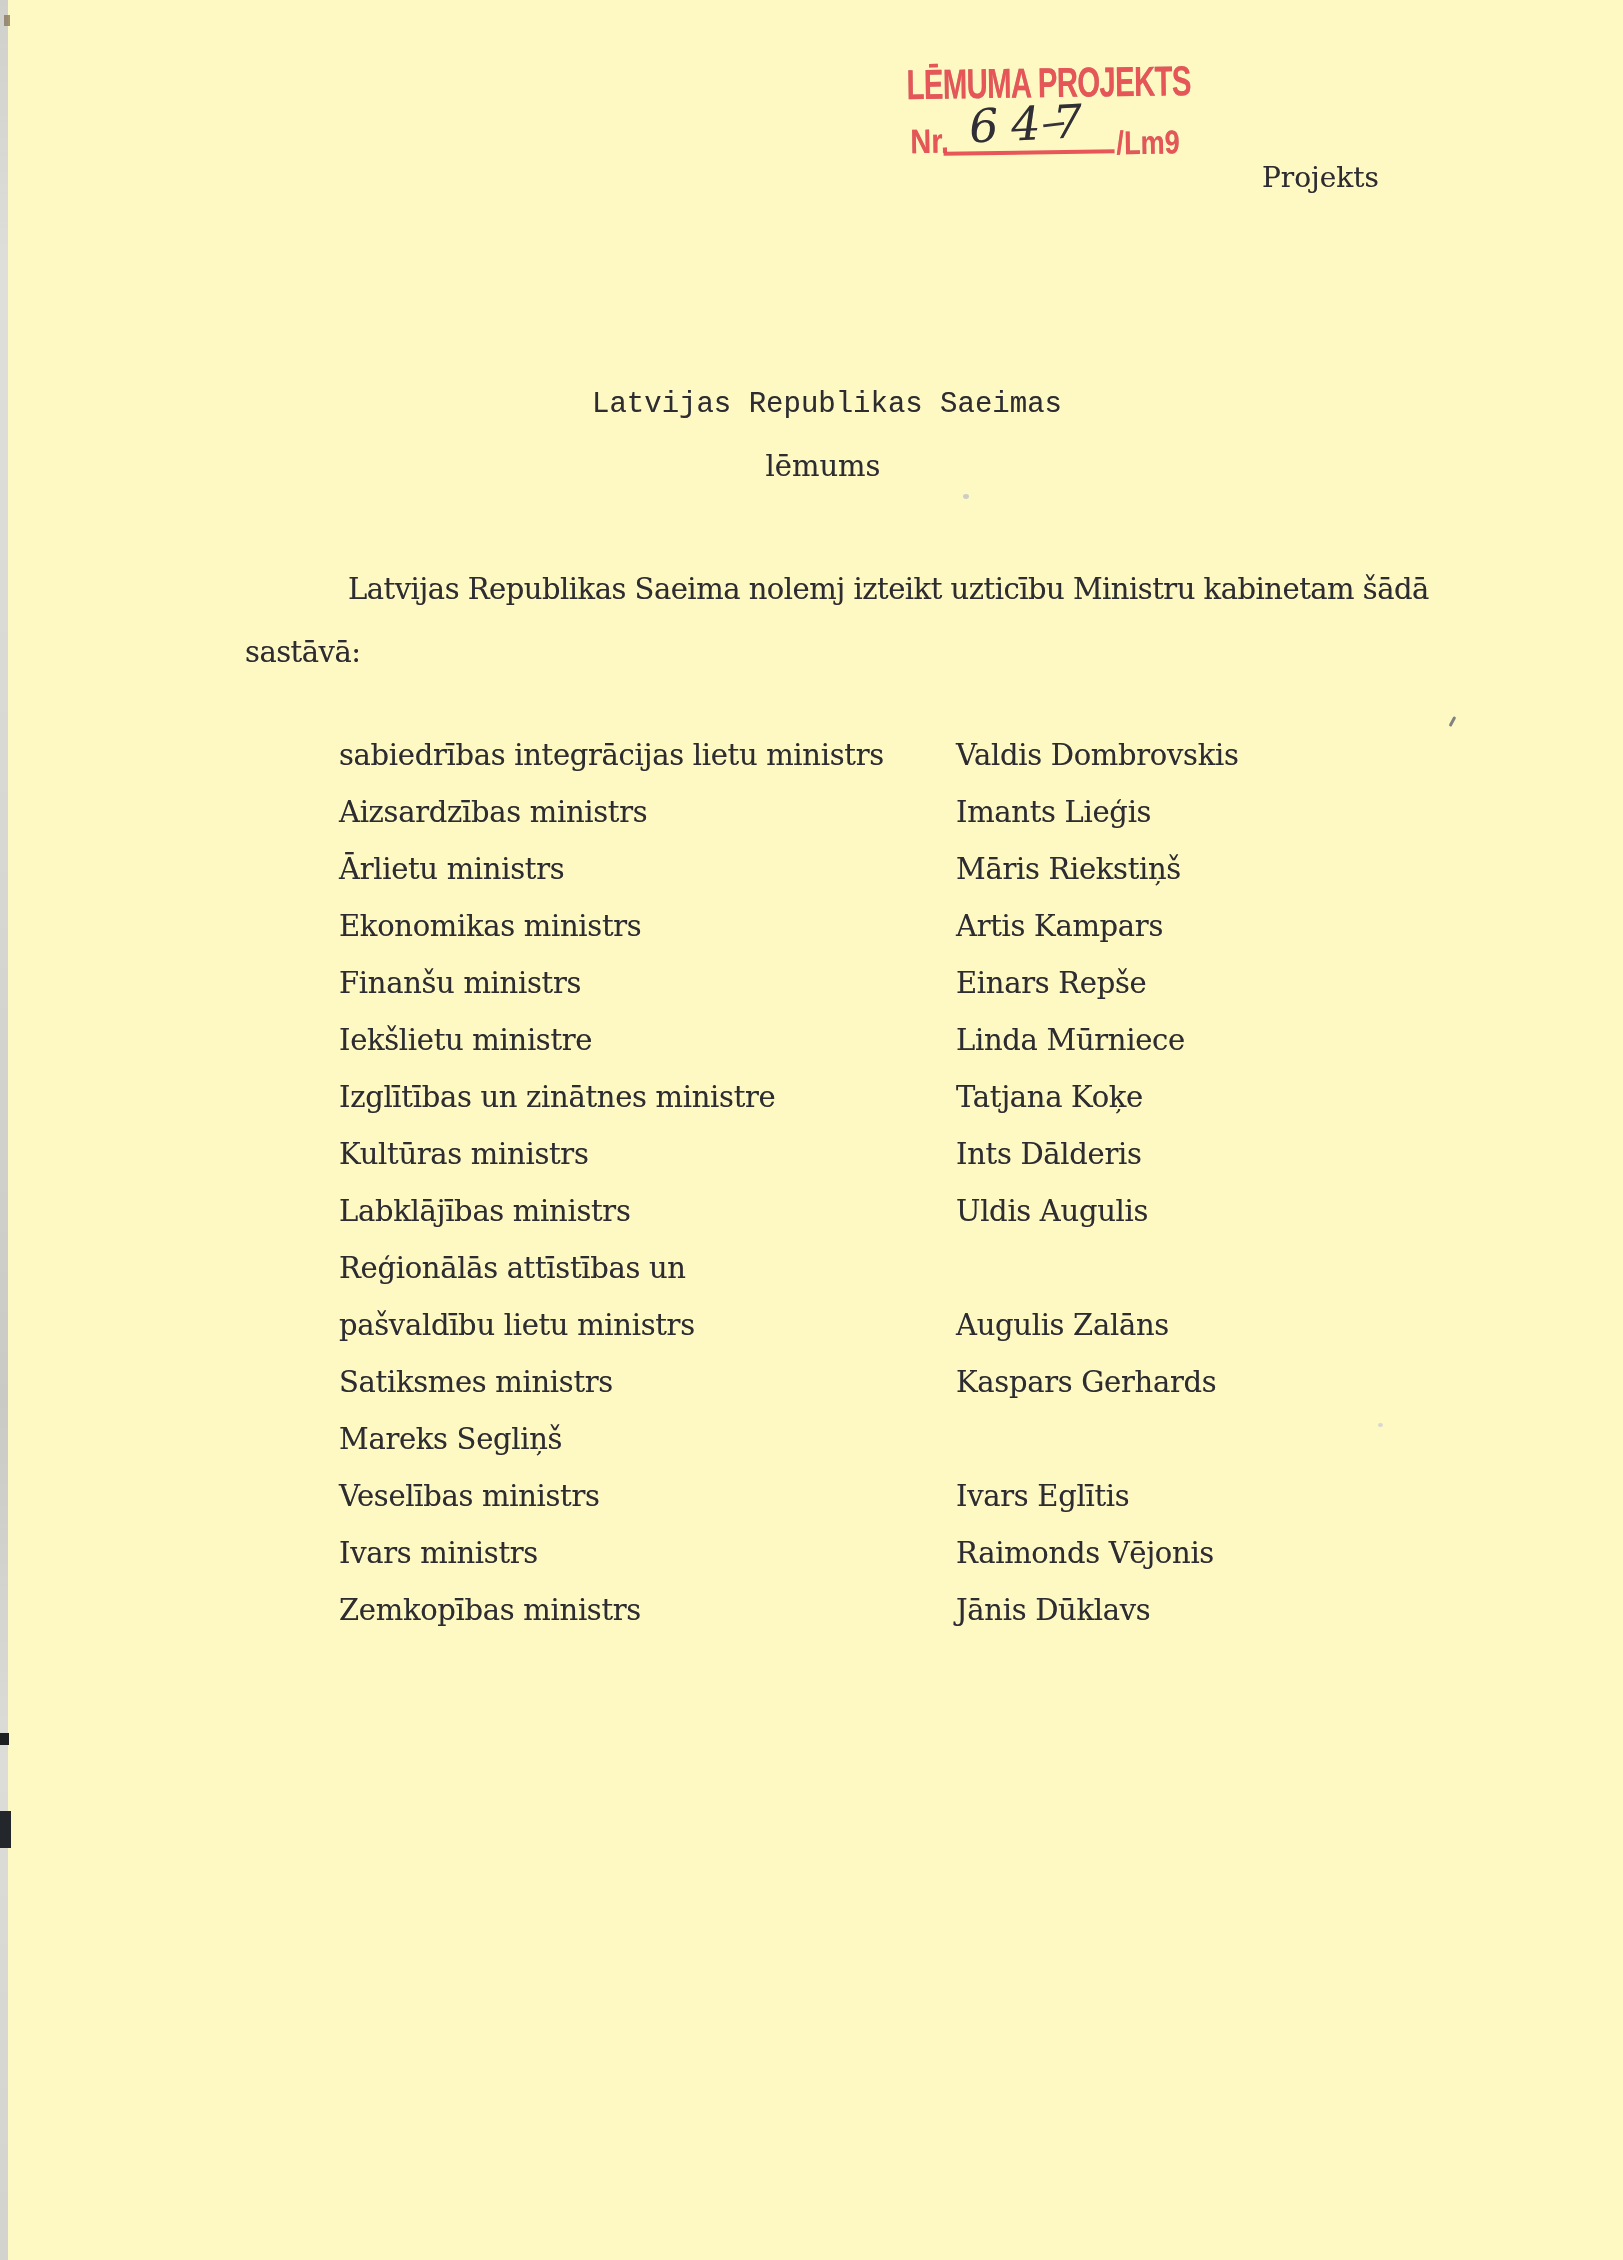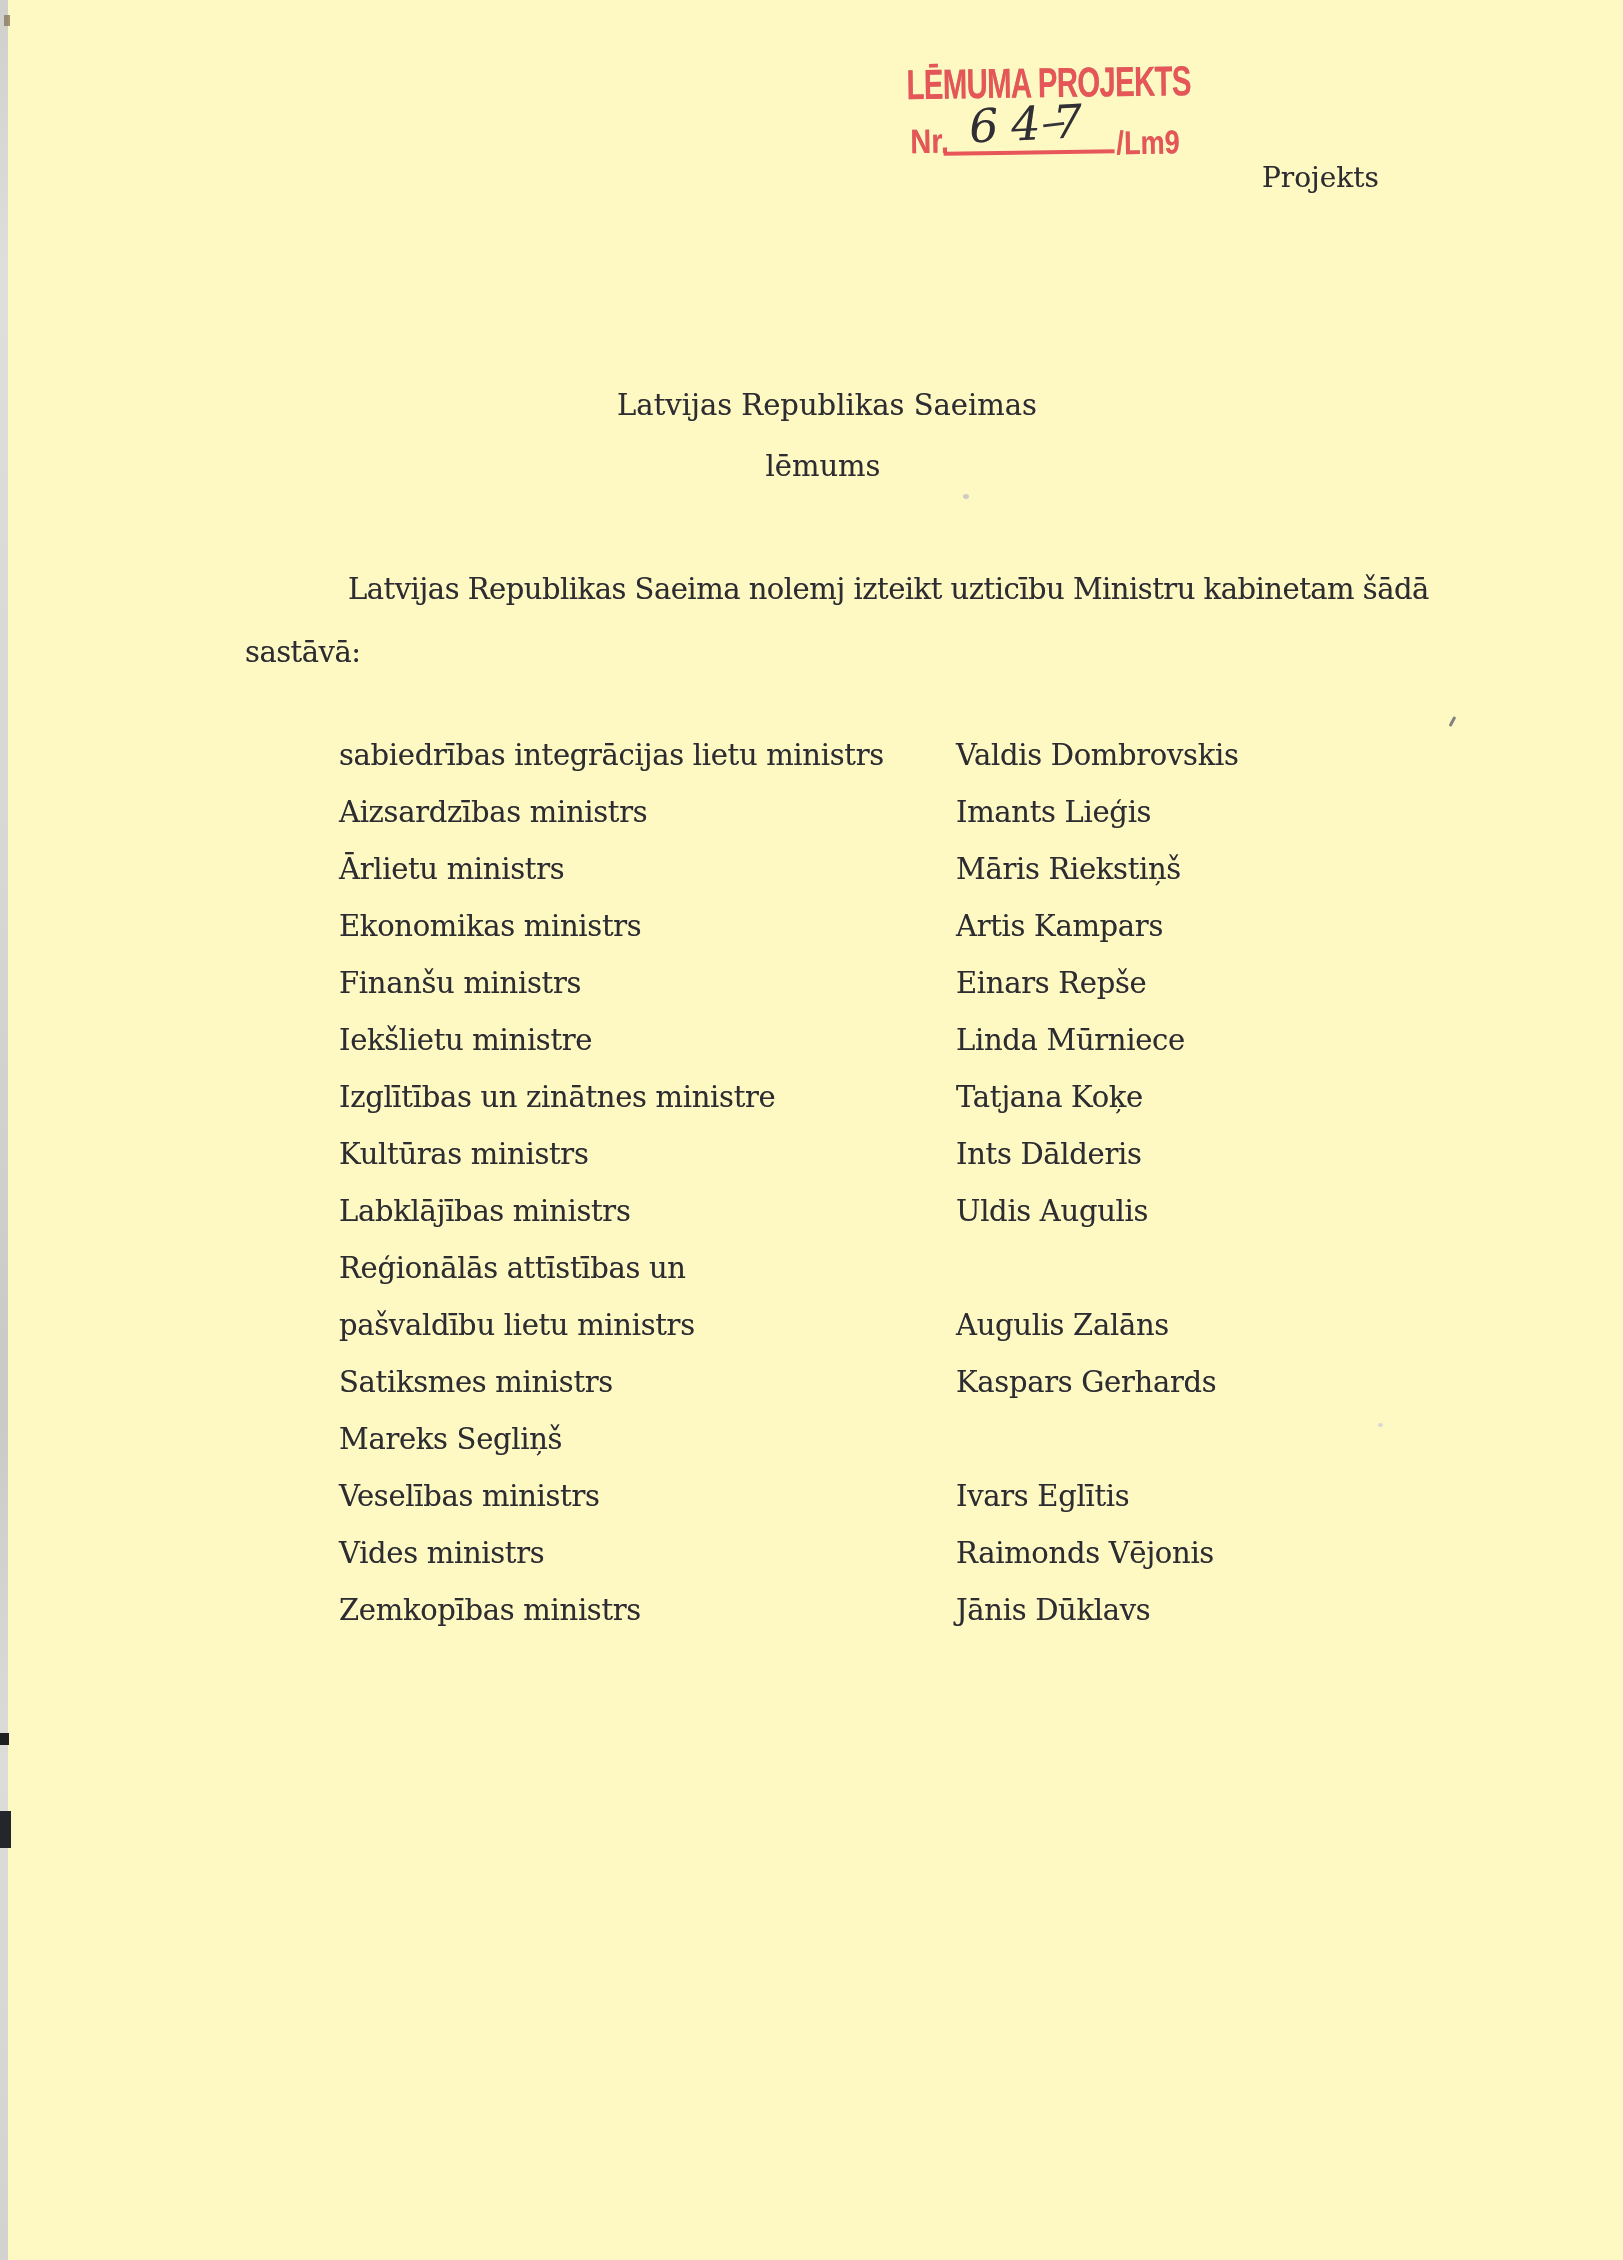--- a/index.html
+++ b/index.html
@@ -55,21 +55,21 @@
   }
   .stamp-num{
     position:absolute;left:62px;top:45px;
     font-size:46px;font-style:italic;letter-spacing:12.7px;
     transform:rotate(-2deg);
   }
   .num-cross{position:absolute;left:136px;top:72px;width:20.6px;height:2.9px;background:#34343a;transform:rotate(-6deg);}
 
   .corner-label{position:absolute;left:1262px;top:161px;font-size:28px;}
 
-  .doc-title{position:absolute;left:827px;top:388px;transform:translateX(-50%);font-size:29px;white-space:nowrap;text-align:right;}
+  .doc-title{position:absolute;left:827px;top:388px;transform:translateX(-50%);font-size:29px;white-space:nowrap;text-align:right;font-family:Liberation Mono, monospace;}
   .doc-subtitle{position:absolute;left:823px;top:449px;transform:translateX(-50%);font-size:29px;white-space:nowrap;text-align:center;}
 
   .intro-line1{position:absolute;left:348px;top:572px;font-size:29px;letter-spacing:-0.5px;white-space:nowrap;}
   .intro-line2{position:absolute;left:245px;top:635px;font-size:29px;letter-spacing:-0.5px;}
 
   .ministers{position:absolute;left:339px;top:727px;width:1117px;}
   .m-row{display:flex;align-items:flex-end;}
   .m-label{width:617px;font-size:29px;line-height:57px;letter-spacing:-0.3px;}
   .m-name{font-size:29px;line-height:57px;letter-spacing:-0.3px;white-space:nowrap;}
   .m-label div{white-space:nowrap;}
@@ -180,21 +180,21 @@
         <div class="m-name">Mareks Segliņš</div>
       </div>
       <div class="m-row">
         <div class="m-label">
           <div>Veselības ministrs</div>
         </div>
         <div class="m-name">Ivars Eglītis</div>
       </div>
       <div class="m-row">
         <div class="m-label">
-          <div>Vides ministrs</div>
+          <div>Ivars ministrs</div>
         </div>
         <div class="m-name">Raimonds Vējonis</div>
       </div>
       <div class="m-row">
         <div class="m-label">
           <div>Zemkopības ministrs</div>
         </div>
         <div class="m-name">Jānis Dūklavs</div>
       </div>
     </div>

